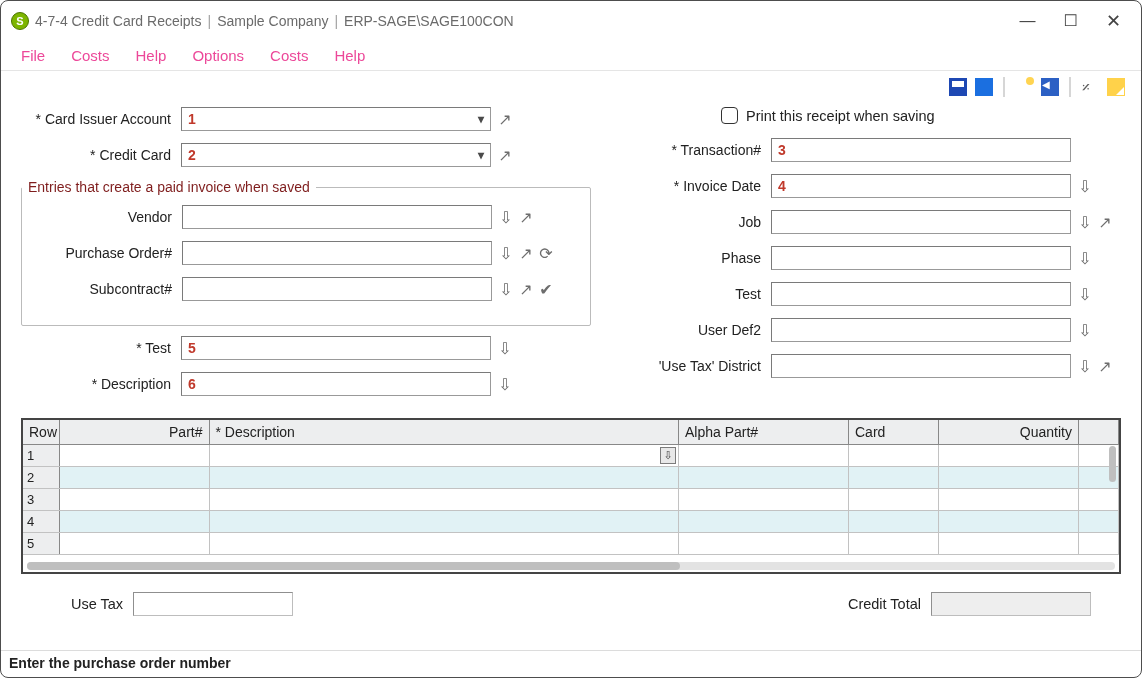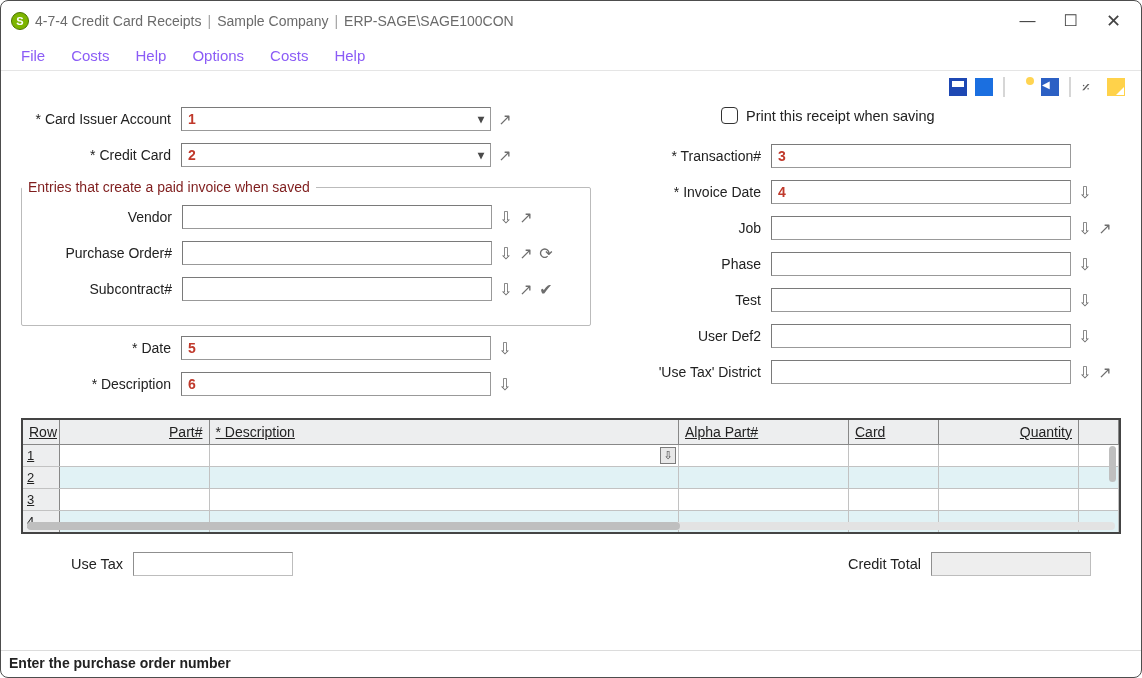--- a/index.html
+++ b/index.html
@@ -49,21 +49,21 @@
   }
   .win-ctrls span { font-size: 16px; line-height: 1; cursor: default; }
   .win-ctrls .close-x { font-size: 18px; }
   
   .menubar {
     display: flex;
     align-items: center;
     gap: 26px;
     padding: 6px 20px 6px 20px;
     font-size: 15px;
-    color: #8b5cf6;
+    color: #ec4899;
     border-bottom: 1px solid #e5e5e5;
   }
   .menubar span { cursor: default; }
   
   .toolbar {
     display: flex; justify-content: flex-end; align-items: center;
     gap: 8px;
     padding: 6px 16px 2px 16px;
   }
   .toolbar .tb {
@@ -124,32 +124,31 @@
   .side-icons { display:flex; align-items:center; gap:4px; margin-left:6px; color:#6d6d6d; font-size:16px; }
   .side-icons span{display:inline-block; width:16px; text-align:center;}
   fieldset.group {
     border: 1px solid #bbbbbb;
     border-radius: 2px;
     padding: 10px 10px 12px 0;
     margin: 8px 0 10px 0;
   }
   fieldset.group legend { padding: 0 6px; font-size: 14px; color:#7f1d1d; }
   fieldset.group .field-row input { color:#222; font-weight:400; }
-  .check-row { display:flex; align-items:center; gap:8px; margin-bottom:20px; padding-left:90px; font-size:14.5px;}
+  .check-row { display:flex; align-items:center; gap:8px; margin-bottom:14px; padding-left:90px; font-size:14.5px;}
   .check-row .cb {
     width:17px;height:17px;border:1.5px solid #333;border-radius:4px;display:inline-block;
   }
   
   .grid-wrap {
     border: 2px solid #444;
     margin-top: 10px;
-    height: 116px;
+    height: 156px;
     overflow: hidden;
     position: relative;
-    text-decoration: underline;
   }
   .grid {
     width: 100%;
     border-collapse: collapse;
     table-layout: fixed;
   }
   .grid th {
     background: #edeeef;
     border-right: 1px solid #888;
     border-bottom: 1px solid #888;
@@ -290,21 +289,21 @@
             <input class="black" style="width: 310px;" value="">
             <div class="side-icons">
               <span>⇩</span>
               <span>↗</span>
               <span>✔</span>
             </div>
           </div>
         </fieldset>
 
         <div class="field-row">
-          <label>* Date</label>
+          <label>* Test</label>
           <input style="width: 310px;" value="5">
           <div class="side-icons">
               <span>⇩</span>
             </div>
         </div>
         <div class="field-row">
           <label>* Description</label>
           <input style="width: 310px;" value="6">
           <div class="side-icons">
               <span>⇩</span>

